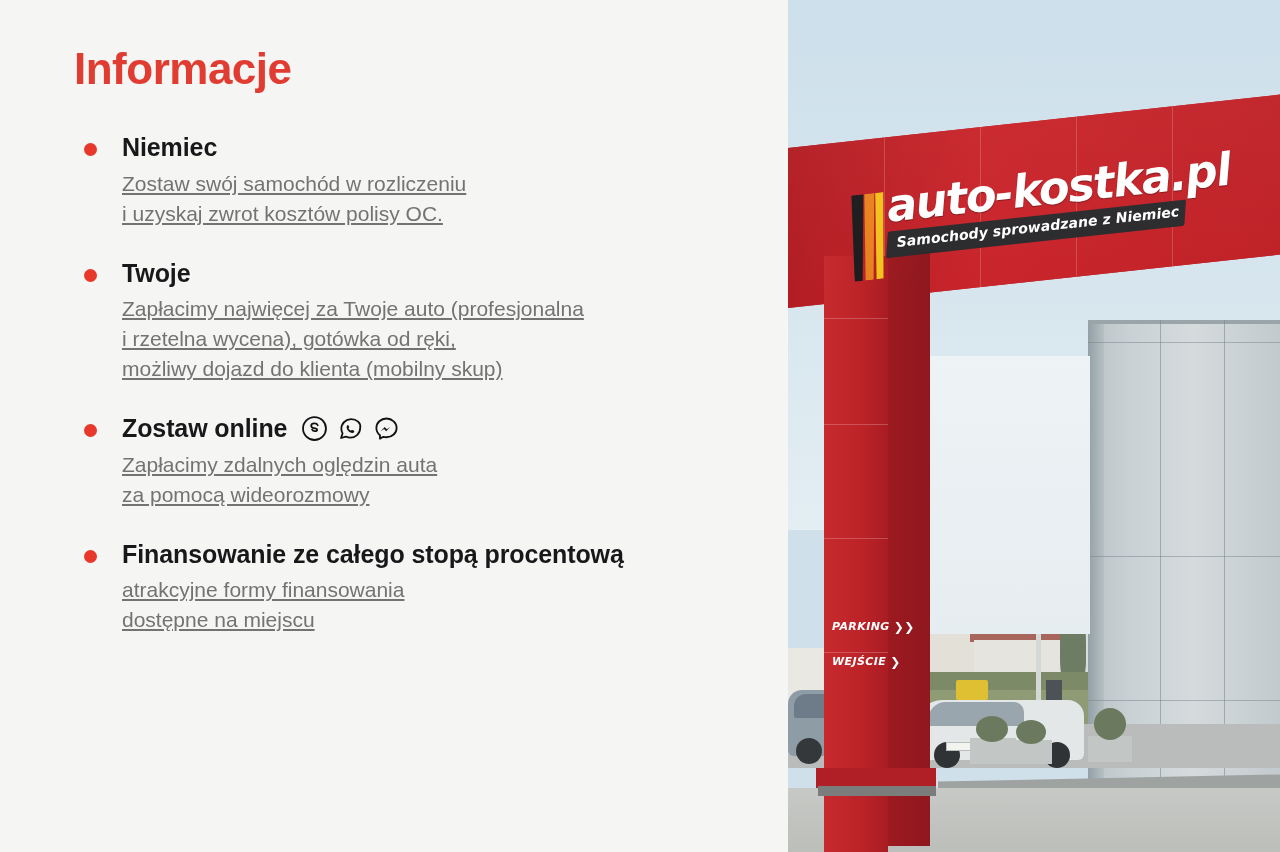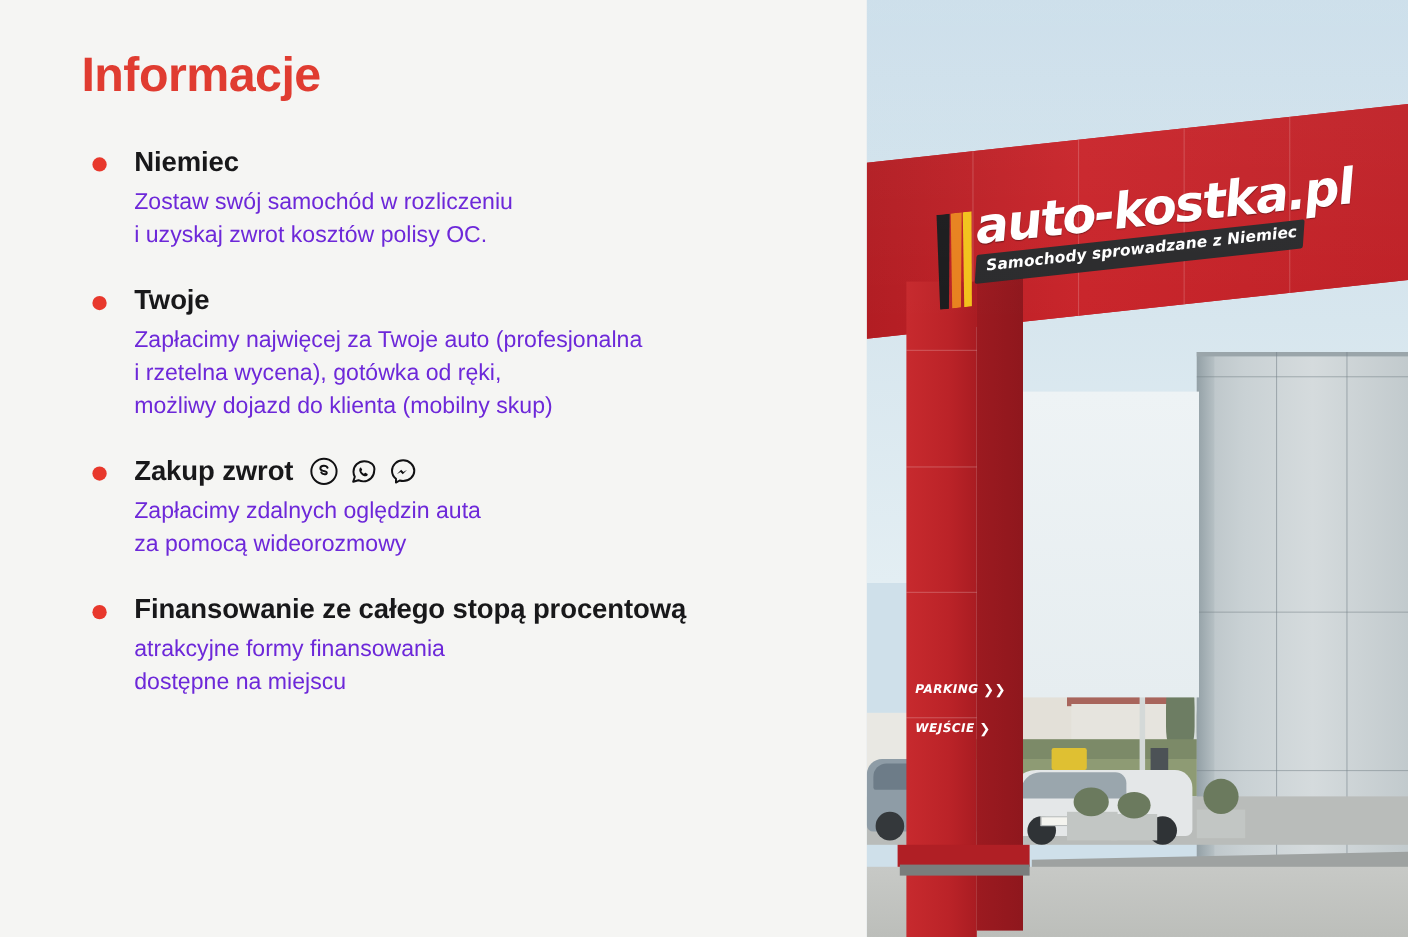--- a/index.html
+++ b/index.html
@@ -69,24 +69,25 @@
     align-items: center;
     gap: 9px;
     flex-wrap: wrap;
   }
 
   .item-heading .htext { white-space: nowrap; }
 
   .item-desc {
     font-size: 21px;
     font-weight: 400;
-    color: #6d28d9;
+    color: #737373;
     line-height: 1.43;
     margin-top: 6px;
     white-space: pre-line;
+    text-decoration: underline;
   }
 
   .item-heading-only {
     font-size: 25px;
     font-weight: 700;
     color: #18181a;
     line-height: 1.52;
     white-space: pre-line;
     letter-spacing: -0.1px;
   }
@@ -389,21 +390,21 @@
           <span class="htext">Twoje</span>
         </div>
         <div class="item-desc">Zapłacimy najwięcej za Twoje auto (profesjonalna
 i rzetelna wycena), gotówka od ręki,
 możliwy dojazd do klienta (mobilny skup)</div>
       </li>
 
       <li class="info-item">
         <span class="bullet-dot"></span>
         <div class="item-heading">
-          <span class="htext">Zakup zwrot</span>
+          <span class="htext">Zostaw online</span>
           <span class="chat-icons">
 
             <span title="Skype">
               <svg width="27" height="27" viewBox="0 0 24 24" fill="none" stroke="#111113" stroke-width="1.6">
                 <circle cx="12" cy="12" r="10.2"></circle>
                 <path d="M14.9 9.1c-.45-1.05-1.6-1.62-2.95-1.62-1.62 0-2.85.82-2.85 2.06 0 1.2.93 1.77 2.2 2.05l1.35.3c1.15.26 1.67.6 1.67 1.23 0 .78-.8 1.26-1.95 1.26-1.3 0-2.13-.5-2.55-1.5" stroke-linecap="round" fill="none"></path>
               </svg>
             </span>
 
             <span title="WhatsApp">

